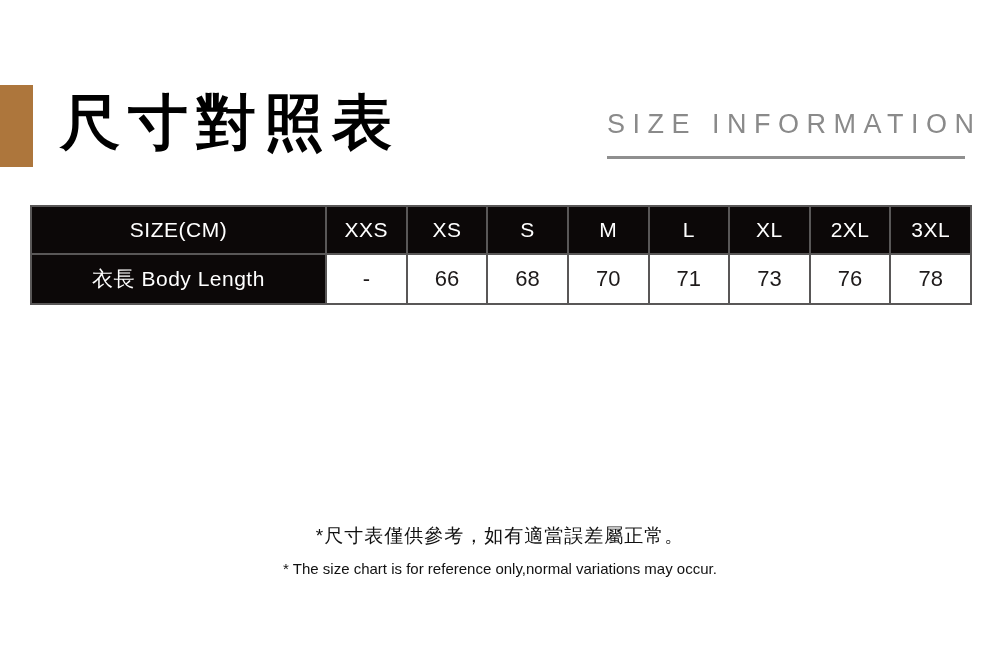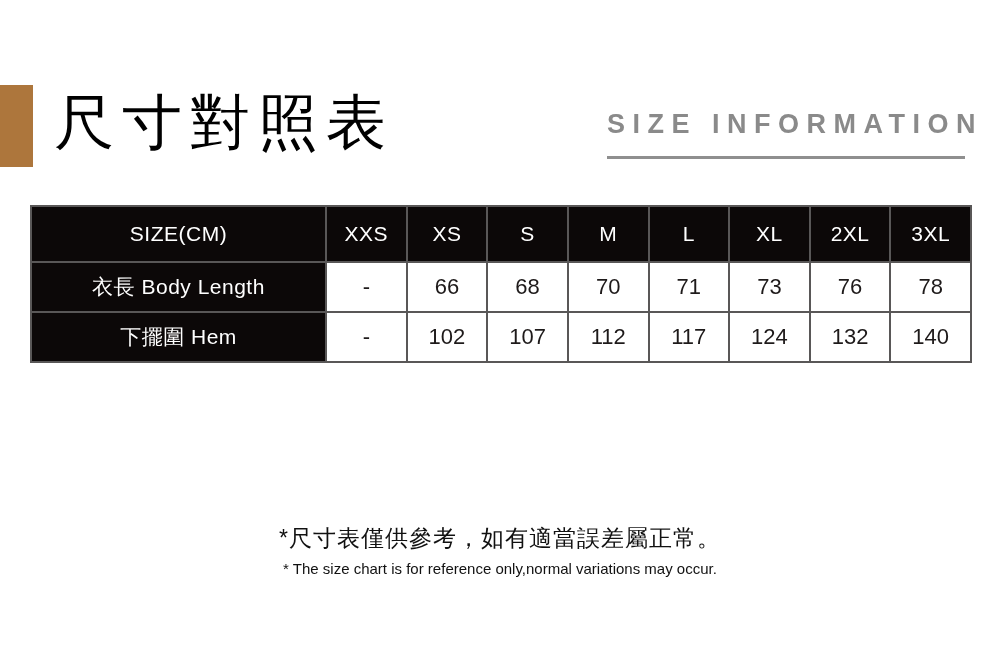--- a/index.html
+++ b/index.html
@@ -4,46 +4,46 @@
 <style>
   html,body{margin:0;padding:0}
   body{
     width:1000px;height:667px;position:relative;background:#ffffff;
     font-family:"Liberation Sans","DejaVu Sans",sans-serif;overflow:hidden;
   }
   .accent-bar{
     position:absolute;left:0;top:85px;width:33px;height:82px;background:#ad763c;
   }
   .page-title{
-    position:absolute;left:54px;top:82px;font-size:60px;font-weight:400;
+    position:absolute;left:60px;top:82px;font-size:60px;font-weight:700;
     letter-spacing:8px;color:#000;line-height:1.35;white-space:nowrap;
   }
   .size-info-heading{
-    position:absolute;left:607px;top:109px;font-size:27px;font-weight:700;
+    position:absolute;left:607px;top:109px;font-size:27px;font-weight:400;
     letter-spacing:7.5px;color:#8a8a8a;white-space:nowrap;
   }
   .size-info-underline{
     position:absolute;left:607px;top:156px;width:358px;height:3px;background:#8f8f8f;
   }
   table.size-table{
     position:absolute;left:30px;top:205px;width:942px;
     border-collapse:collapse;table-layout:fixed;
   }
   .size-table col.label-col{width:295px}
   .size-table th,.size-table td{
     border:2px solid #595757;text-align:center;vertical-align:middle;padding:0;
   }
-  .size-table thead tr{height:56px}
+  .size-table thead tr{height:48px}
   .size-table tbody tr{height:50px}
   .dark-cell{
     background:#0c0808;color:#ffffff;font-weight:400;font-size:21px;letter-spacing:0.5px;
   }
   .size-table td{font-size:22px;color:#1e1a1a;background:#ffffff}
   .note{position:absolute;left:0;width:1000px;text-align:center;color:#111}
-  .note-zh{top:523px;font-size:23px;font-weight:500;letter-spacing:1px}
+  .note-zh{top:523px;font-size:19px;font-weight:500;letter-spacing:1px}
   .note-en{top:560px;font-size:15px;font-weight:400}
 </style>
 </head>
 <body>
 
 <div class="accent-bar"></div>
 <div class="page-title">尺寸對照表</div>
 <div class="size-info-heading">SIZE INFORMATION</div>
 <div class="size-info-underline"></div>
 
@@ -77,28 +77,17 @@
       <th class="dark-cell">衣長 Body Length</th>
       <td>-</td>
       <td>66</td>
       <td>68</td>
       <td>70</td>
       <td>71</td>
       <td>73</td>
       <td>76</td>
       <td>78</td>
     </tr>
-    <tr>
-      <th class="dark-cell">下擺圍 Hem</th>
-      <td>-</td>
-      <td>102</td>
-      <td>107</td>
-      <td>112</td>
-      <td>117</td>
-      <td>124</td>
-      <td>132</td>
-      <td>140</td>
-    </tr>
   </tbody>
 </table>
 
 <div class="note note-zh">*尺寸表僅供參考，如有適當誤差屬正常。</div>
 <div class="note note-en">* The size chart is for reference only,normal variations may occur.</div>
 
 </body></html>

